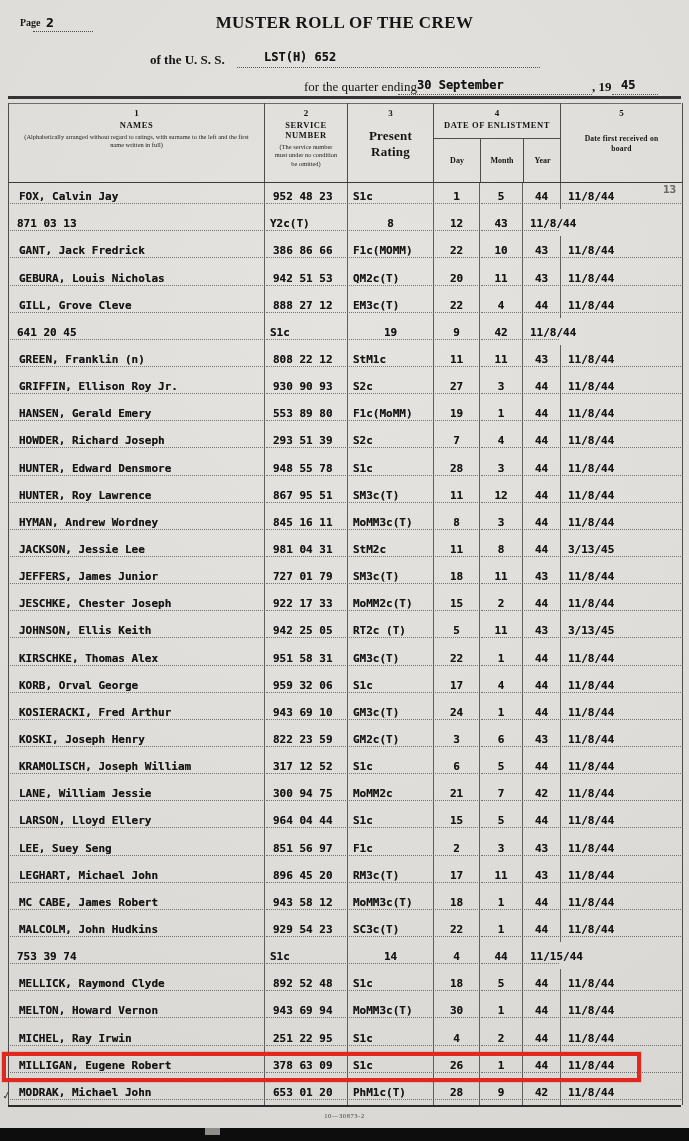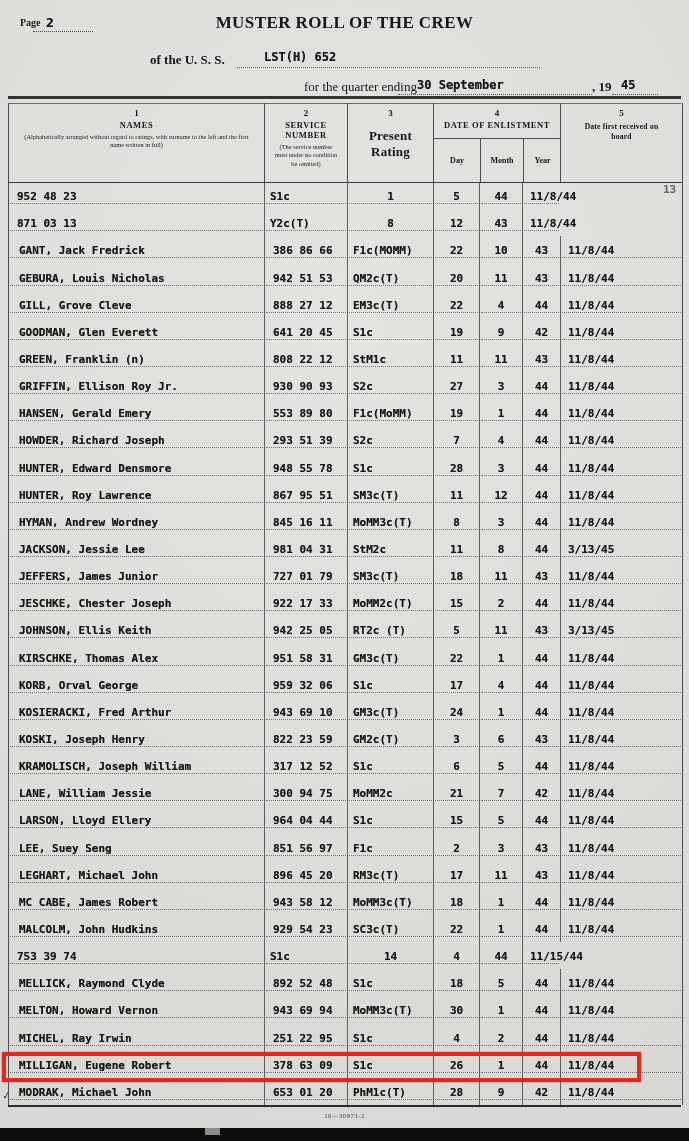--- a/index.html
+++ b/index.html
@@ -45,21 +45,21 @@
   .th:first-child { border-left:none; }
   .hnum { font-size:9px; font-weight:bold; margin-top:5px; }
   .htitle { font-size:8.5px; font-weight:bold; letter-spacing:.6px; margin-top:2px; }
   .hnote { font-size:6.4px; margin-top:3px; padding:0 8px; line-height:1.3; color:#222; }
   .th-rating .htitle { letter-spacing:.2px; margin-top:10px; font-size:13px; }
   .th-date { display:flex; flex-direction:column; }
   .date-top { height:35px; border-bottom:1px solid #4c4c4c; }
   .date-sub { flex:1; display:grid; grid-template-columns:46px 43px 38px; }
   .date-sub .sub { border-left:1px solid #4c4c4c; display:flex; align-items:center; justify-content:center; font-size:8px; font-weight:bold; }
   .date-sub .sub:first-child { border-left:none; }
-  .th-received .htitle { width:92px; margin:4px auto 0; line-height:1.35; font-size:7.6px; letter-spacing:.2px; }
+  .th-received .htitle { width:92px; margin:16px auto 0; line-height:1.35; font-size:7.6px; letter-spacing:.2px; }
   
   .tbody {
     position:absolute; left:8px; top:182px; width:673px; height:923px;
     border-left:1px solid #4c4c4c; border-right:1px solid #4c4c4c;
   }
   .row { display:grid; grid-template-columns:255px 83px 86px 46px 43px 38px 122px; height:27.147px; position:relative; }
   .cell { position:relative; border-left:1px solid rgba(62,62,62,.8); }
   .cell:first-child { border-left:none; }
   .cell::after { content:""; position:absolute; left:1px; right:1px; bottom:5px; border-bottom:1.3px dotted rgba(48,48,48,.62); }
   .cell .typed { position:absolute; bottom:7px; left:0; right:0; font-size:11px; line-height:1; white-space:nowrap; }
@@ -129,20 +129,23 @@
       </div>
     </div>
     <div class="th th-received">
       <div class="hnum">5</div>
       <div class="htitle">Date first received on board</div>
     </div>
   </div>
 
   <div class="tbody">
       <div class="row">
+        <div class="cell c-name">
+          <span class="typed">FOX, Calvin Jay</span>
+        </div>
         <div class="cell c-service">
           <span class="typed">952 48 23</span>
         </div>
         <div class="cell c-rating">
           <span class="typed">S1c</span>
         </div>
         <div class="cell c-day">
           <span class="typed">1</span>
         </div>
         <div class="cell c-month">
@@ -238,23 +241,20 @@
           <span class="typed">4</span>
         </div>
         <div class="cell c-year">
           <span class="typed">44</span>
         </div>
         <div class="cell c-received">
           <span class="typed">11/8/44</span>
         </div>
       </div>
       <div class="row">
-        <div class="cell c-name">
-          <span class="typed">GOODMAN, Glen Everett</span>
-        </div>
         <div class="cell c-service">
           <span class="typed">641 20 45</span>
         </div>
         <div class="cell c-rating">
           <span class="typed">S1c</span>
         </div>
         <div class="cell c-day">
           <span class="typed">19</span>
         </div>
         <div class="cell c-month">

